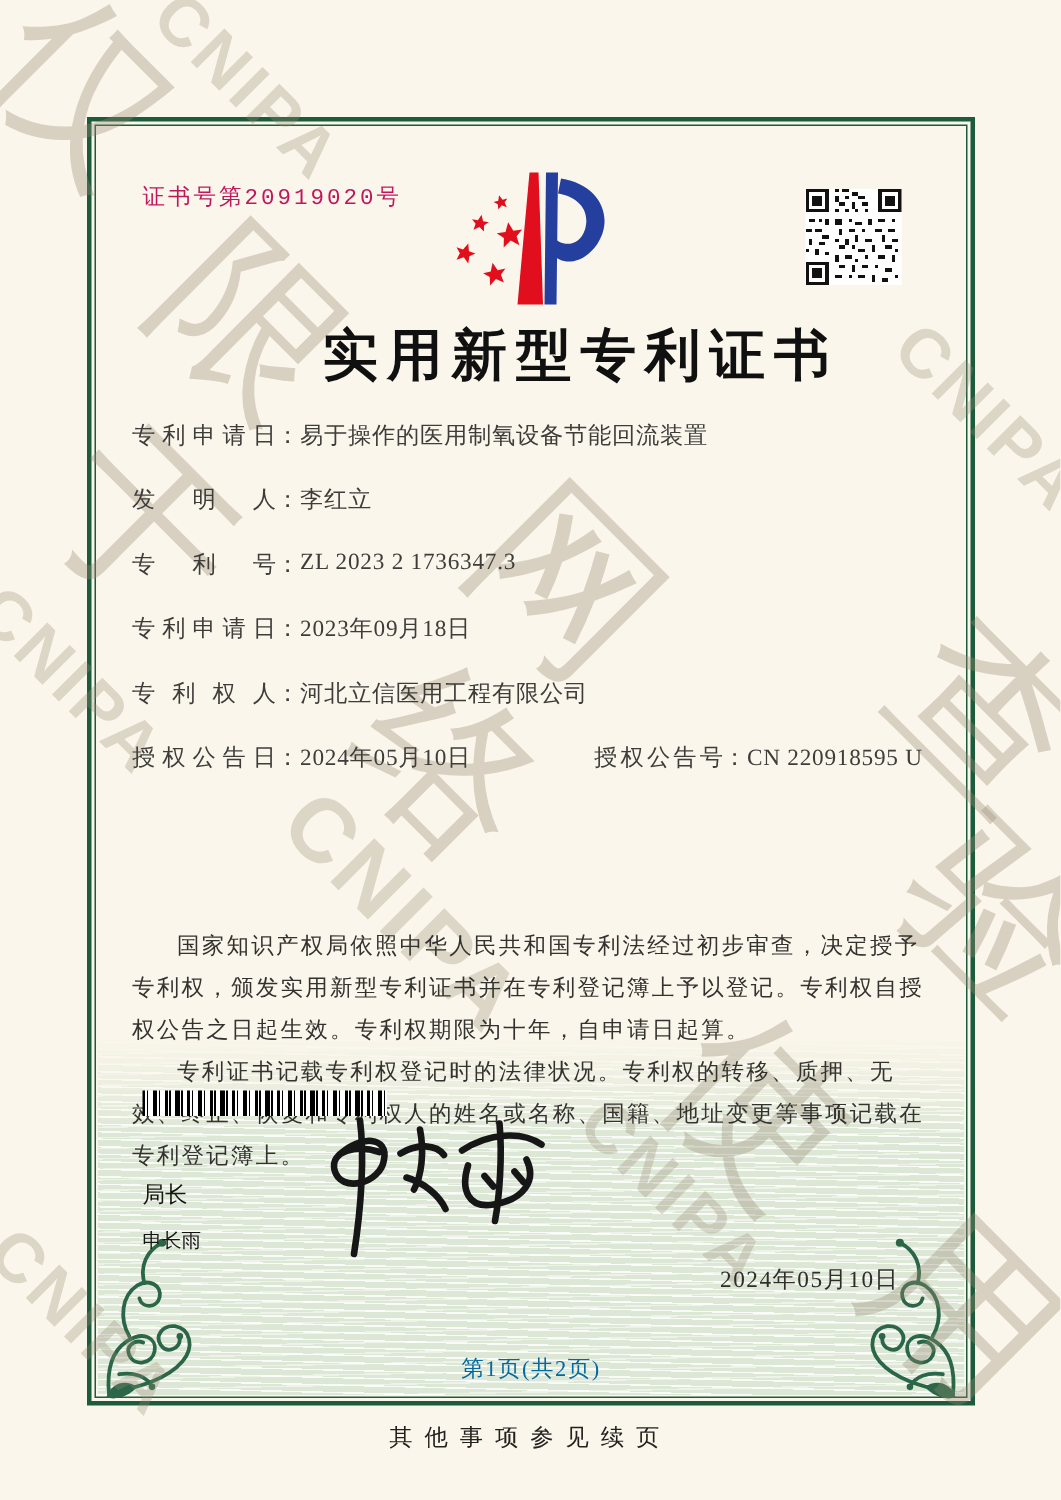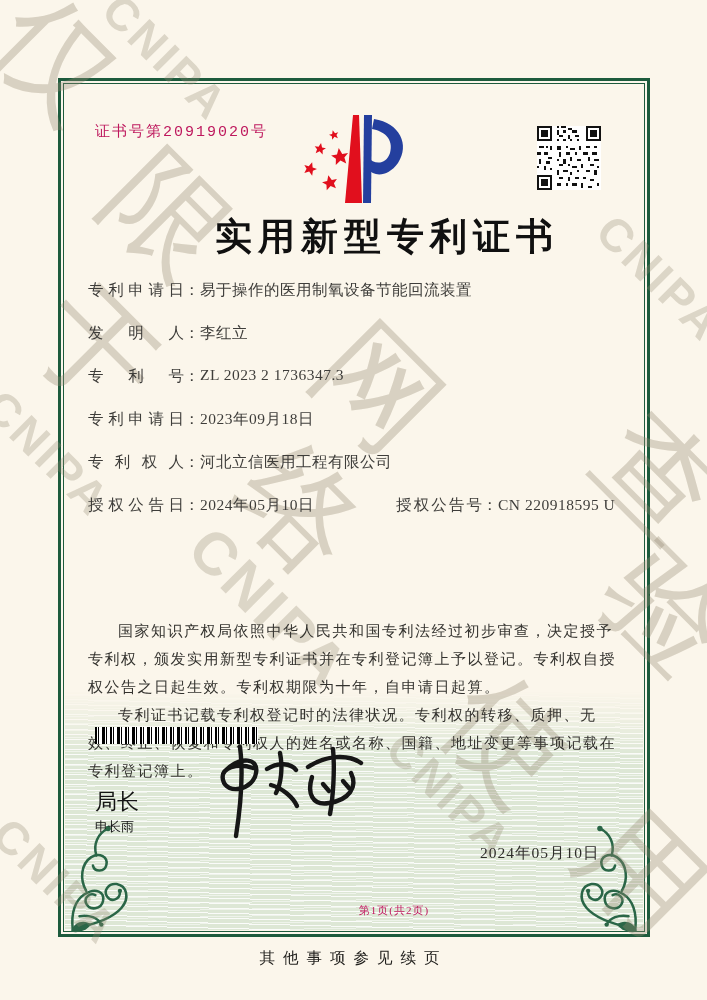--- a/index.html
+++ b/index.html
@@ -48,28 +48,28 @@
   .fcolon{display:inline-block;width:16px;vertical-align:top;}
   .fvalue{letter-spacing:0.5px;}
   .gdate{display:inline-block;width:152px;}
   .flabel2{margin-left:44px;width:86px;}
   .paras{position:absolute;left:88px;top:577px;width:536px;z-index:5;font-size:15px;
          line-height:28px;letter-spacing:1.5px;color:#33322e;margin-top:40px;}
   .paras p{margin:0;text-indent:2em;}
   .barcode{position:absolute;left:95px;top:727px;width:163px;height:17px;z-index:5;
       background:repeating-linear-gradient(90deg,#000 0 2px,#fff 2px 3px,#000 3px 4px,#fff 4px 7px,
                  #000 7px 10px,#fff 10px 11px,#000 11px 12px,#fff 12px 15px);}
-  .signer-role{position:absolute;left:95px;top:787px;z-index:5;font-size:22px;color:#141414;
+  .signer-role{position:absolute;left:95px;top:787px;z-index:5;font-size:15px;color:#141414;
                font-family:Liberation Sans, sans-serif;}
   .signer-name{position:absolute;left:95px;top:818px;z-index:5;font-size:13px;color:#141414;
                font-family:"Liberation Sans",sans-serif;}
   .signature{position:absolute;left:196px;top:740px;width:190px;height:100px;z-index:6;}
   .issue-date{position:absolute;left:480px;top:843px;z-index:5;font-size:15.5px;color:#2e2d2a;letter-spacing:1px;}
   .page-info{position:absolute;left:58px;top:903px;width:592px;z-index:5;text-align:center;
-             font-size:11px;color:#be185d;letter-spacing:1px;padding-left:40px;}
+             font-size:15px;color:#0369a1;letter-spacing:1px;}
   .footer-note{position:absolute;left:0;top:948px;width:707px;z-index:5;text-align:center;
                font-size:15.5px;letter-spacing:8px;color:#22211e;}
 </style>
 </head>
 <body>
 
 <div class="page">
 
   <div class="wm">
     <span class="wmc c1">仅</span>

